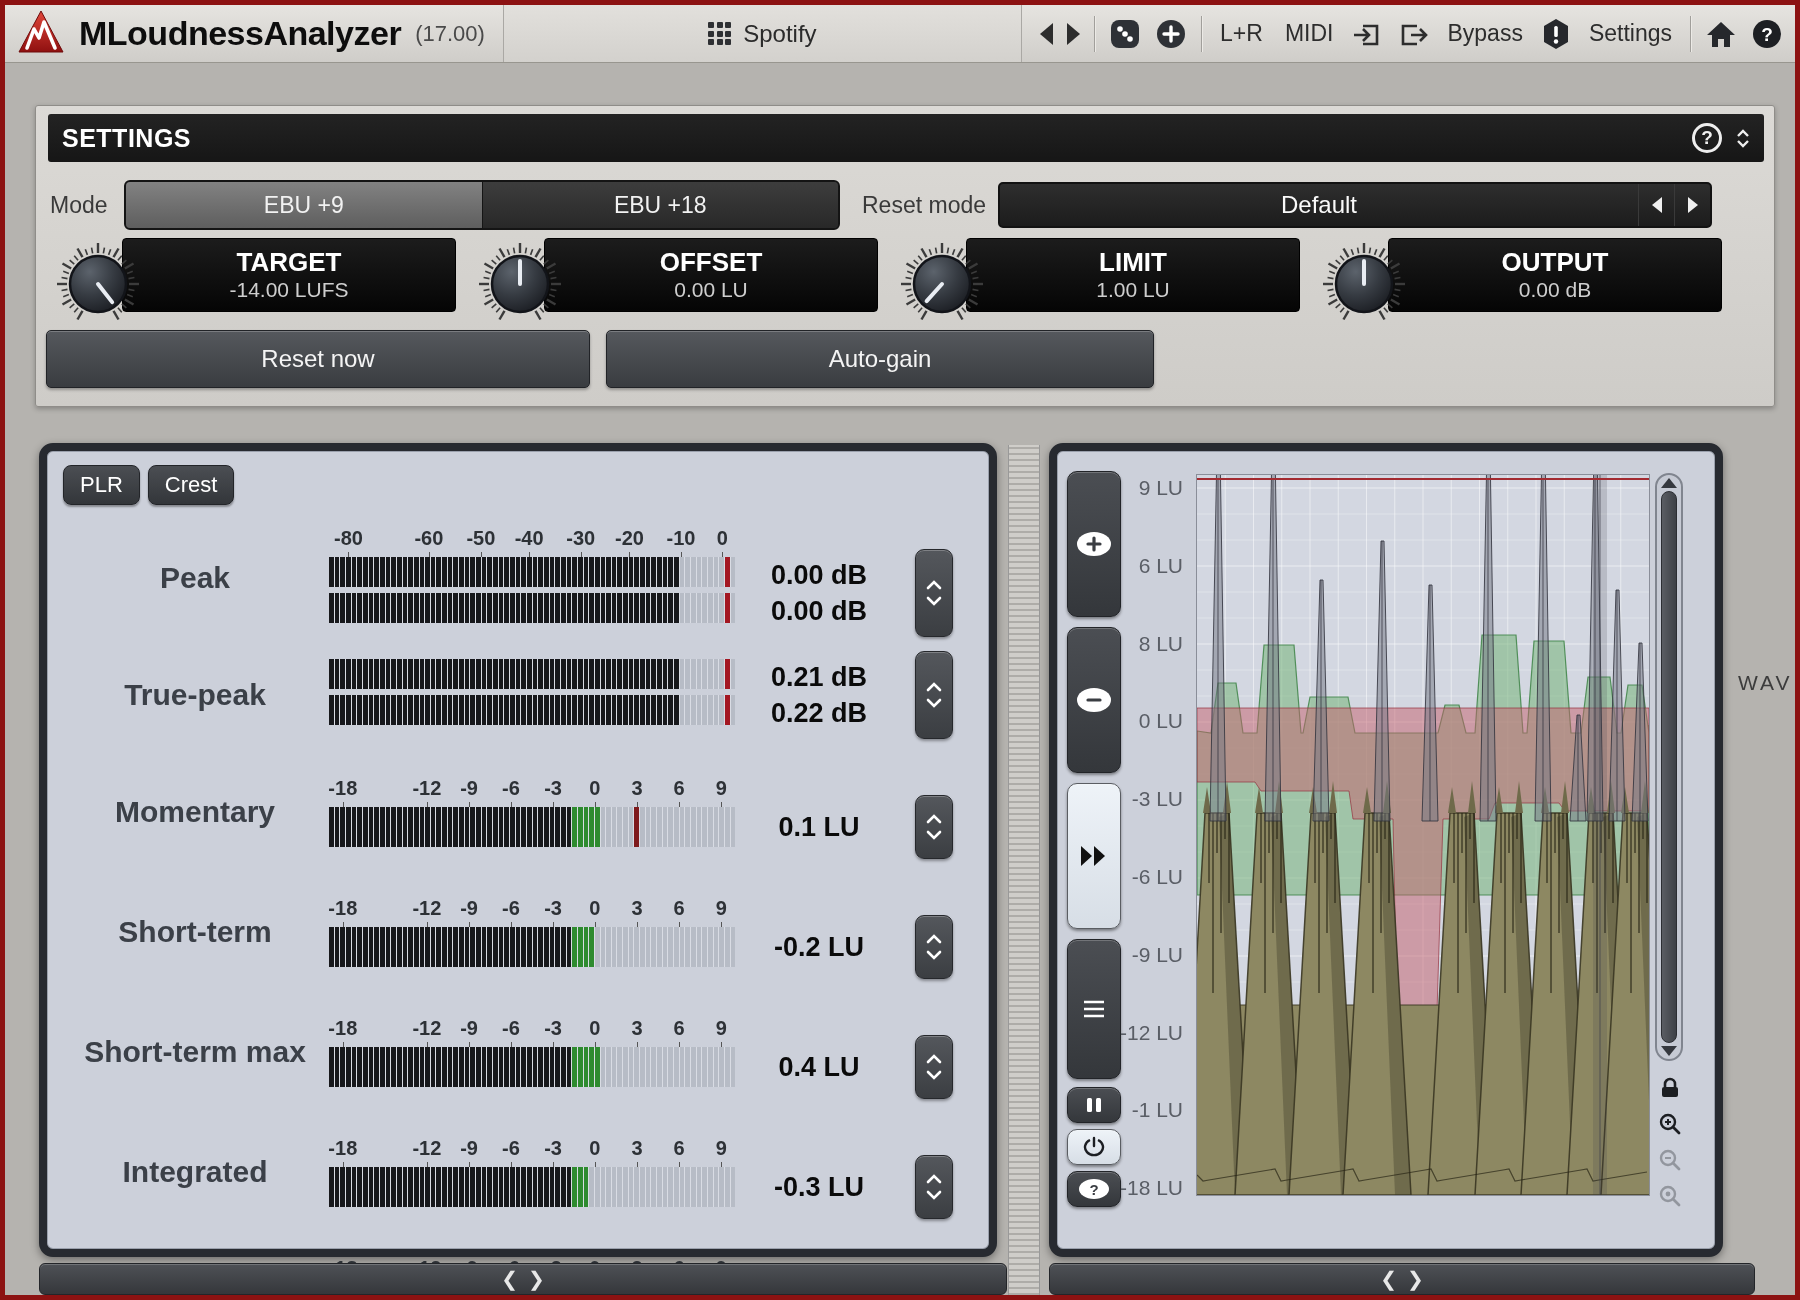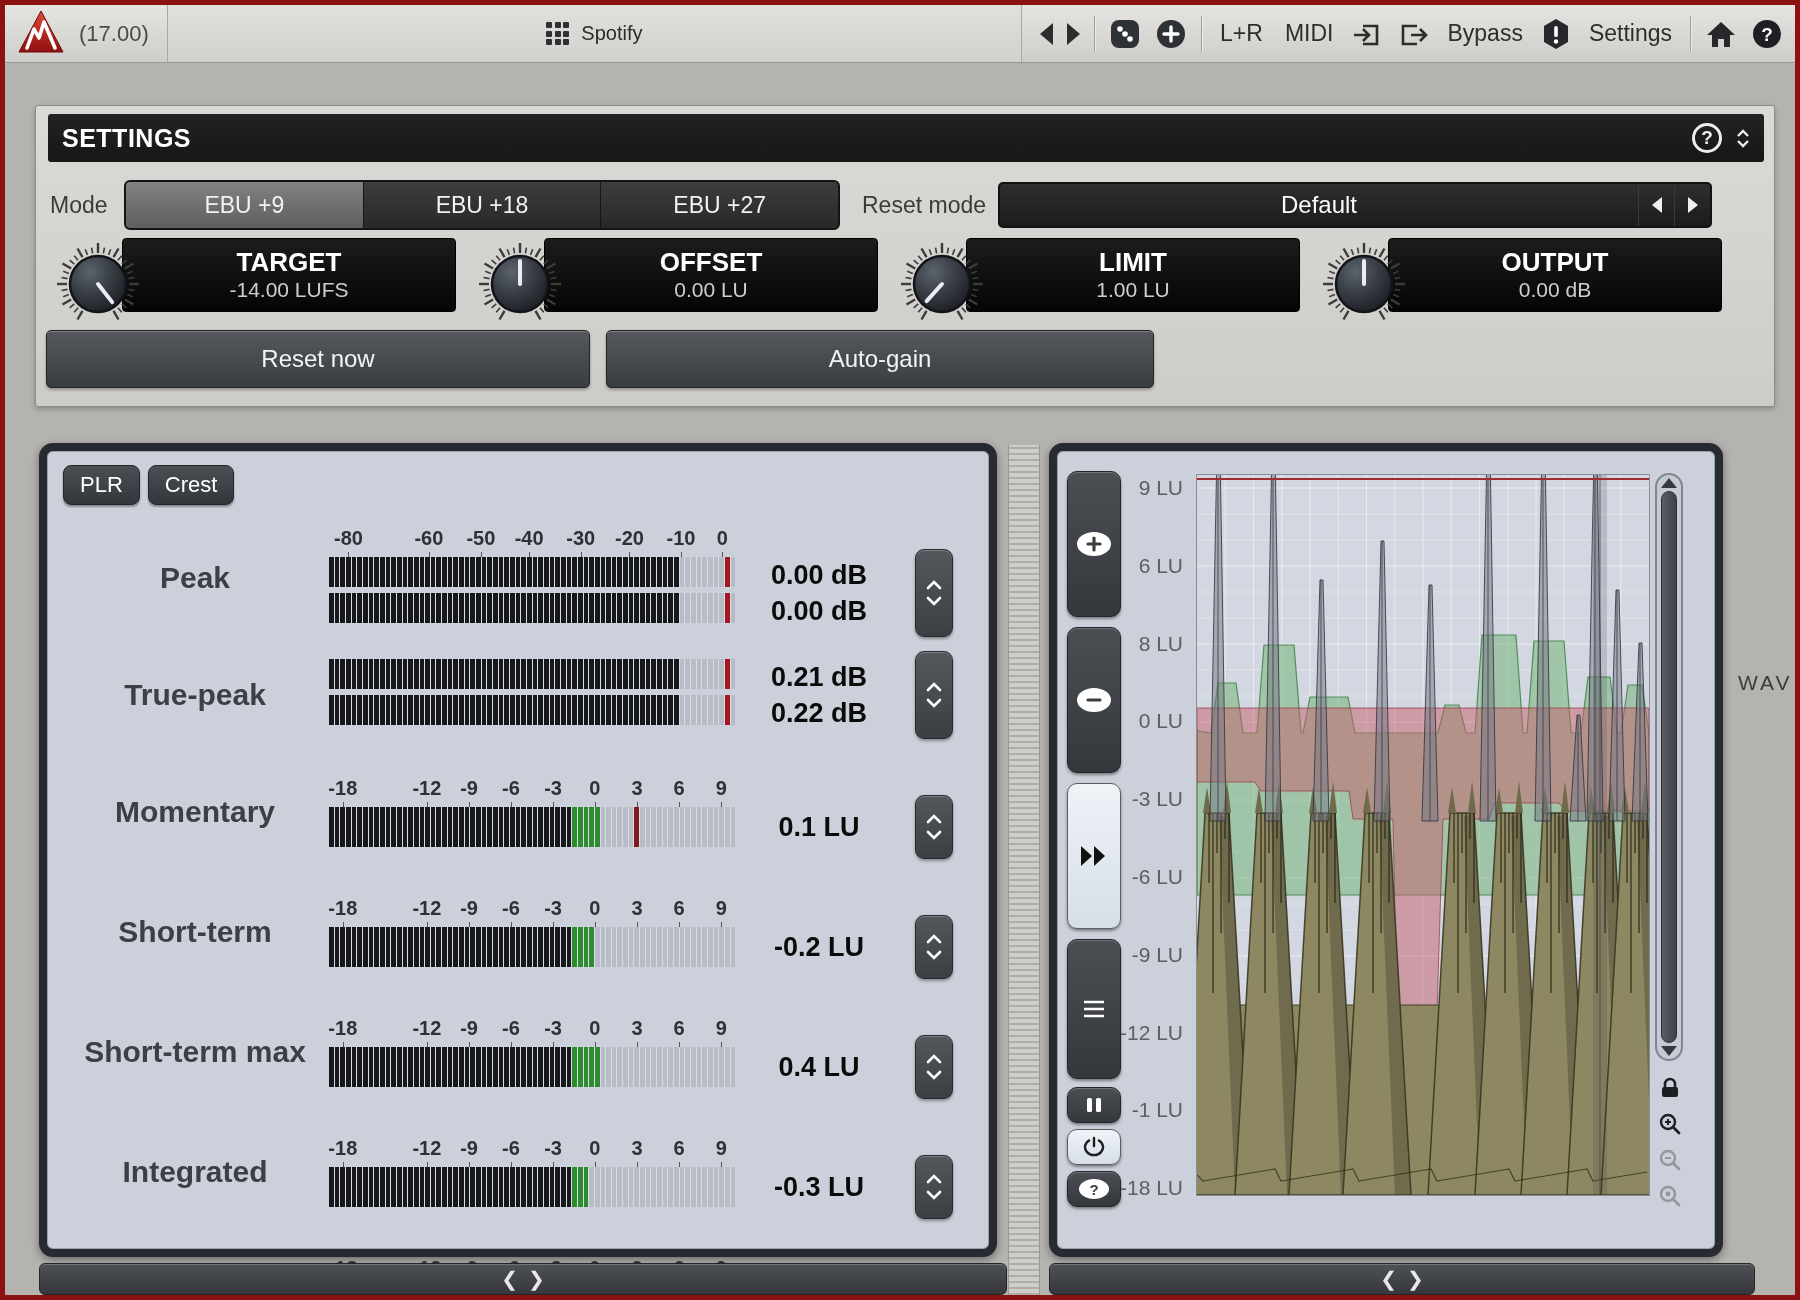--- a/index.html
+++ b/index.html
@@ -10,21 +10,21 @@
   #topbar{position:absolute;left:0;top:0;width:1790px;height:58px;background:linear-gradient(#e6e4e0,#cfcdc9);
     border-bottom:1px solid #98968f;display:flex;align-items:center;padding:0 12px;}
   #title-group{display:flex;align-items:center;gap:14px;}
   #app-title{font-size:34px;font-weight:bold;color:#0d0d0d;letter-spacing:-0.5px;}
   #app-version{font-size:22px;color:#4a4a4a;}
   #preset-zone{flex:1;display:flex;justify-content:center;align-items:center;align-self:stretch;
     border-left:1px solid #aaa8a4;border-right:1px solid #aaa8a4;margin:0 18px;background:linear-gradient(#e2e0dc,#d3d1cd);}
   .preset-btn{display:flex;align-items:center;gap:12px;cursor:pointer;padding:8px 26px;}
   .grid-ic{display:grid;grid-template-columns:repeat(3,6px);grid-template-rows:repeat(3,6px);gap:2.5px;}
   .grid-ic i{background:#2e3033;border-radius:1px;}
-  .preset-label{font-size:20px;color:#2b2b2b;}
+  .preset-label{font-size:24px;color:#2b2b2b;}
   #tb-right{display:flex;align-items:center;gap:14px;}
   .tb-text{font-size:23px;color:#2d2d2d;padding:4px 4px;}
   .vsep{width:1px;height:36px;background:#a19f9b;box-shadow:1px 0 0 #eceae6;}
   .tb-ic{display:flex;align-items:center;justify-content:center;}
   .tri{width:0;height:0;border-top:11px solid transparent;border-bottom:11px solid transparent;}
   .tri.left{border-right:13px solid #2d2d2d;}
   .tri.right{border-left:13px solid #2d2d2d;}
 
   
   #settings{position:absolute;left:30px;top:100px;width:1740px;height:302px;background:linear-gradient(#dcdad6,#ceccc8);
@@ -140,20 +140,21 @@
 <div id="win">
 
   <div id="topbar">
     <div id="title-group">
       <span>
         <svg width="48" height="46" viewBox="0 0 48 46">
           <path d="M24,2 L46,43 L2,43 Z" fill="url(#lgrad)" stroke="#6e0b0b" stroke-width="1"></path>
           <path d="M10,39 L17,20 L22,29 L27,13 L38,39" fill="none" stroke="#fff" stroke-width="3.6" stroke-linejoin="round" stroke-linecap="round"></path>
         </svg>
       </span>
+      <span id="app-title">MLoudnessAnalyzer</span>
       <span id="app-version">(17.00)</span>
     </div>
     <div id="preset-zone">
       <div class="preset-btn">
         <span class="grid-ic">
             <i></i>
             <i></i>
             <i></i>
             <i></i>
             <i></i>
@@ -241,21 +242,20 @@
               <path d="M2,1 L7,6 L12,1" fill="none" stroke="#eee" stroke-width="2.4"></path>
             </svg>
           </span>
       </span>
     </div>
 
     <span class="srow-label" style="left:14px;top:86px;">Mode</span>
     <div id="mode-seg">
       <div class="seg sel">EBU +9</div>
       <div class="seg">EBU +18</div>
-      <div class="seg">EBU +27</div>
     </div>
     <span class="srow-label" style="left:826px;top:86px;">Reset mode</span>
     <div id="reset-dd">
       <span class="dval">Default</span>
       <span class="dd-arr">
           <span class="tri left"></span>
         </span>
       <span class="dd-arr">
           <span class="tri right"></span>
         </span>

